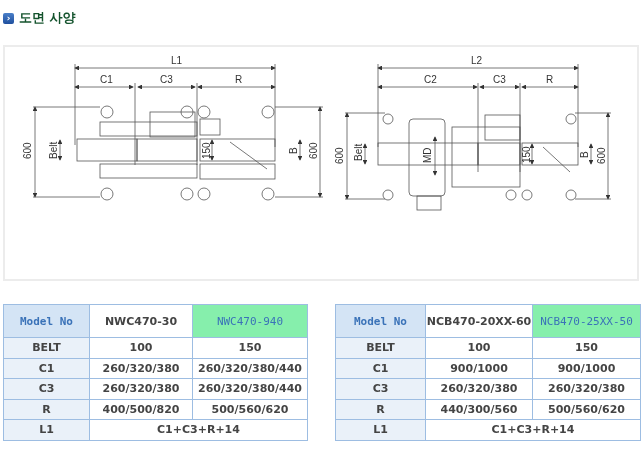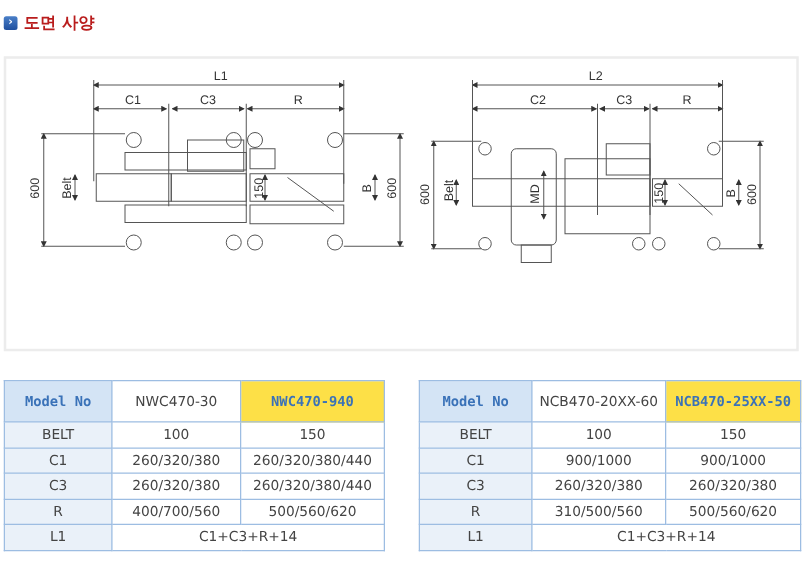--- a/index.html
+++ b/index.html
@@ -1,26 +1,26 @@
 <!DOCTYPE html>
 <html><head>
 <meta charset="utf-8">
 <style>
   * { margin:0; padding:0; box-sizing:border-box; }
   body { width:642px; height:451px; background:#fff; font-family:"DejaVu Sans", sans-serif; position:relative; overflow:hidden; }
   .title { position:absolute; left:3px; top:9px; display:flex; align-items:center; gap:5px; }
   .title-icon { width:11px; height:11px; background:linear-gradient(#4a7fc8,#1f4f9e); border-radius:2px; color:#fff; font-size:9px; line-height:11px; text-align:center; font-weight:bold; }
-  .title-text { font-size:13px; color:#b91c1c; font-weight:bold; }
+  .title-text { font-size:13px; color:#14532d; font-weight:bold; }
   .figure { position:absolute; left:3px; top:45px; width:636px; height:236px; border:2px solid #ececec; background:#fff; }
   .figure svg { position:absolute; left:0; top:0; }
   .spec { position:absolute; top:304px; border-collapse:collapse; font-size:11px; color:#444; }
-  .spec td, .spec th { border:1px solid #9dbde2; text-align:center; height:20.5px; font-weight:normal; }
+  .spec td, .spec th { border:1px solid #9dbde2; text-align:center; height:20.5px; font-weight:bold; }
   .spec th { background:#d4e4f5; height:33px; }
   .spec .hdr-label { color:#3a72b8; font-weight:bold; font-family:"DejaVu Sans Mono", monospace; font-size:11px; }
-  .spec .hdr-model2 { color:#3a72b8; font-weight:bold; font-family:"DejaVu Sans Mono", monospace; background:#fde047; }
+  .spec .hdr-model2 { color:#3a72b8; font-weight:normal; font-family:"DejaVu Sans Mono", monospace; background:#86efac; }
   .spec .hdr-model1 { background:#fff; }
   .spec .rowlabel { background:#eaf1f9; }
   #t1 { left:3px; width:305px; }
   #t2 { left:335px; width:306px; }
   svg text { font-family:"Liberation Sans", sans-serif; fill:#333; }
 </style>
 </head>
 <body>
 
 <div class="title">
@@ -155,21 +155,21 @@
         <td>260/320/380</td>
         <td>260/320/380/440</td>
       </tr>
   <tr>
         <td class="rowlabel">C3</td>
         <td>260/320/380</td>
         <td>260/320/380/440</td>
       </tr>
   <tr>
         <td class="rowlabel">R</td>
-        <td>400/700/560</td>
+        <td>400/500/820</td>
         <td>500/560/620</td>
       </tr>
   <tr>
         <td class="rowlabel">L1</td>
         <td colspan="2">C1+C3+R+14</td>
       </tr>
 </tbody>
   </table>
 
 <table class="spec" id="t2">
@@ -189,21 +189,21 @@
         <td>900/1000</td>
         <td>900/1000</td>
       </tr>
   <tr>
         <td class="rowlabel">C3</td>
         <td>260/320/380</td>
         <td>260/320/380</td>
       </tr>
   <tr>
         <td class="rowlabel">R</td>
-        <td>310/500/560</td>
+        <td>440/300/560</td>
         <td>500/560/620</td>
       </tr>
   <tr>
         <td class="rowlabel">L1</td>
         <td colspan="2">C1+C3+R+14</td>
       </tr>
 </tbody>
   </table>
 
 </body></html>

